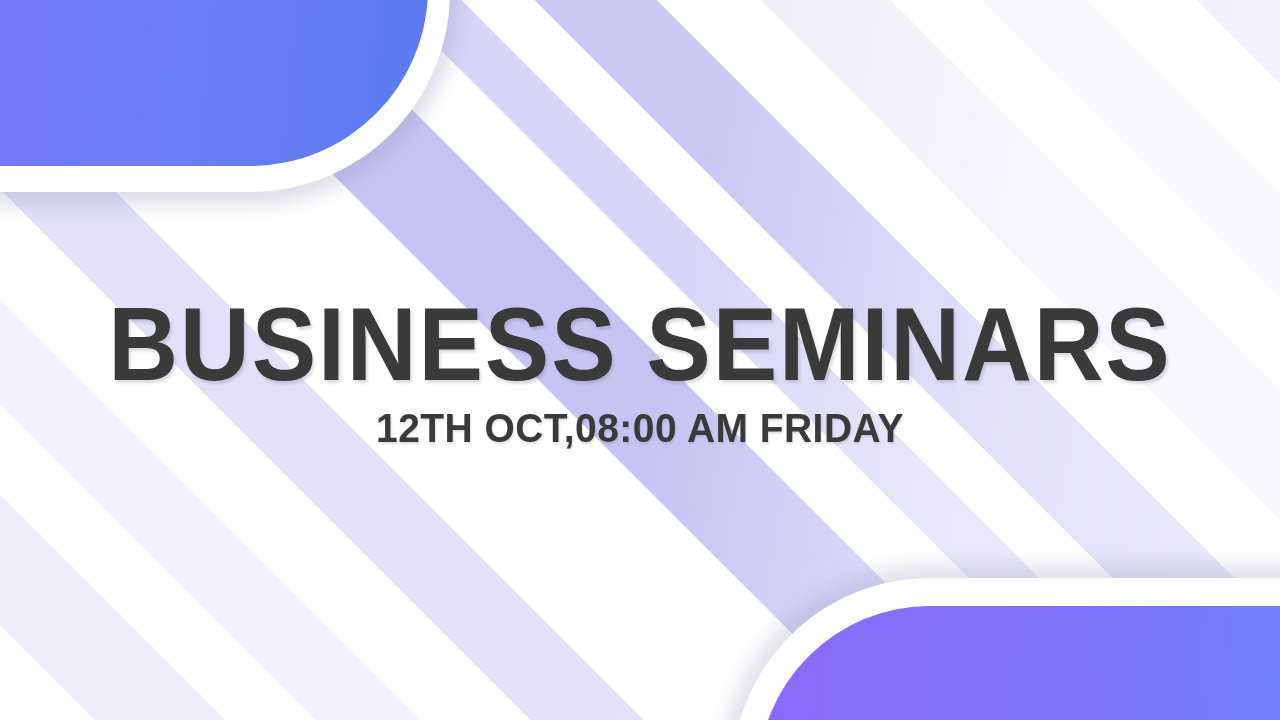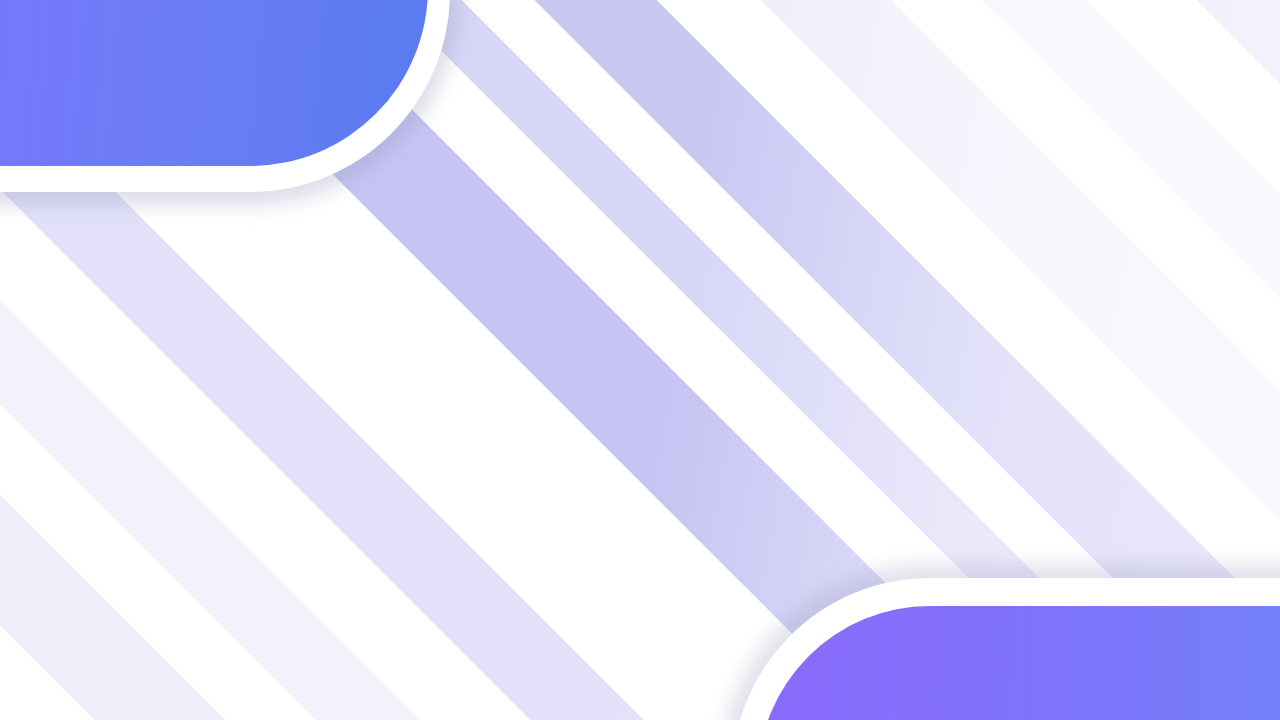--- a/index.html
+++ b/index.html
@@ -186,14 +186,18 @@
     <div class="blob-top-ring"></div>
     <div class="blob-top"></div>
   </div>
 
   <div class="blob-bot-wrap">
     <div class="blob-bot-shadow"></div>
     <div class="blob-bot-ring"></div>
     <div class="blob-bot"></div>
   </div>
 
+  <div class="text-block">
+    <h1 class="title">BUSINESS  SEMINARS</h1>
+    <p class="subtitle">12TH OCT,08:00 AM FRIDAY</p>
+  </div>
 
 </div>
 
 </body></html>

